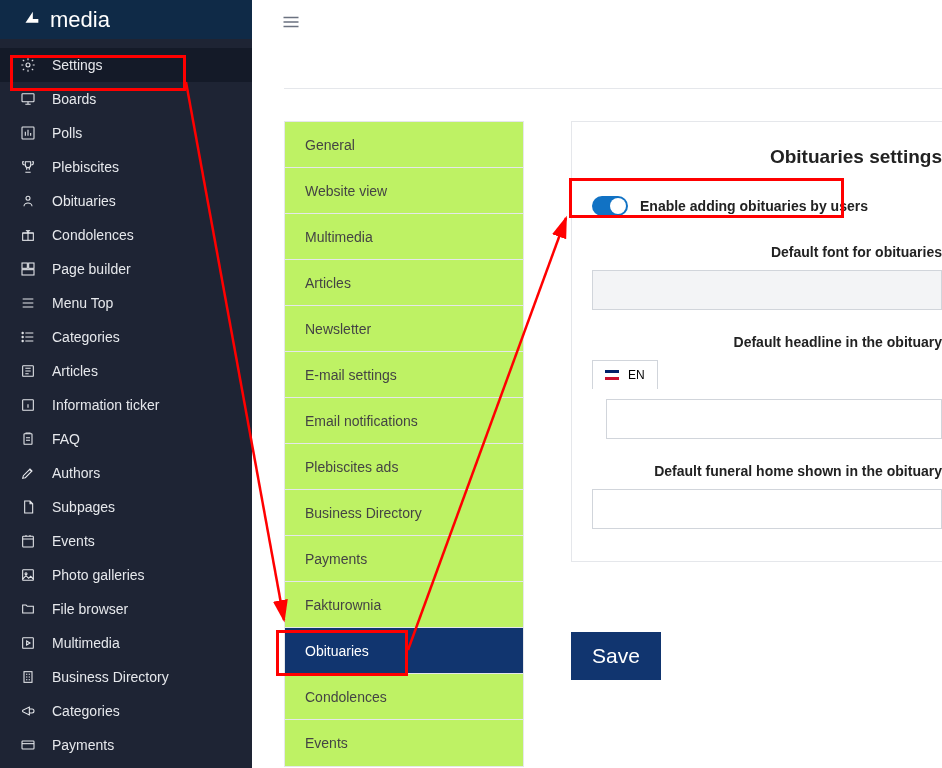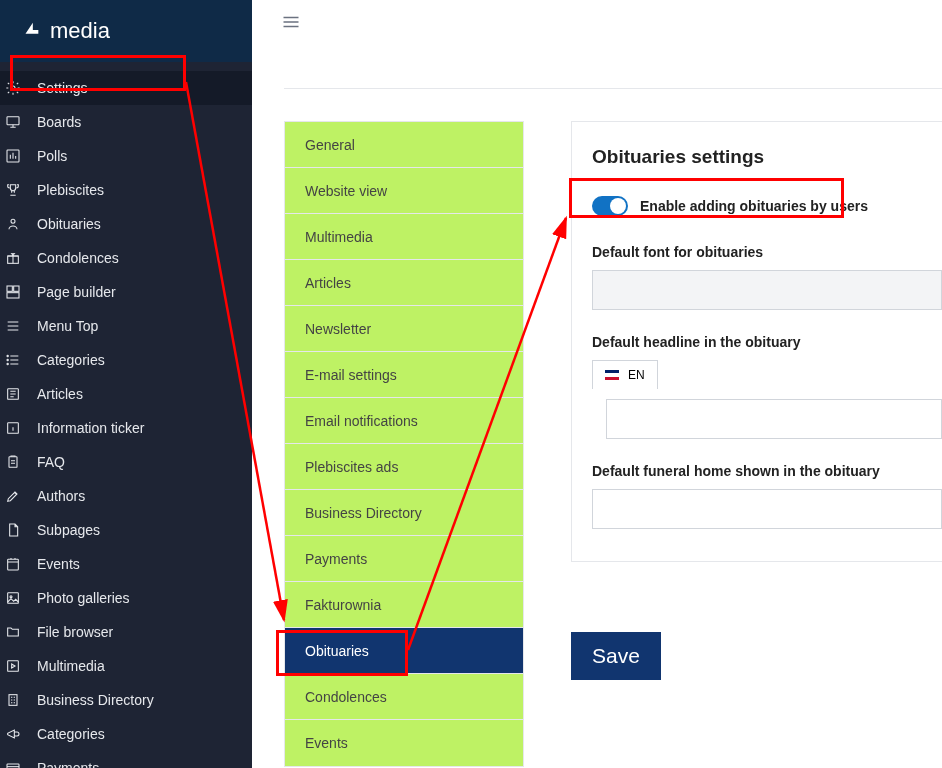--- a/index.html
+++ b/index.html
@@ -1,42 +1,42 @@
 <!DOCTYPE html>
 <html><head>
   <meta charset="utf-8">
   <style>
     * { margin:0; padding:0; box-sizing:border-box; font-family: Arial, Helvetica, sans-serif; }
     body { background:#fff; width:942px; height:768px; overflow:hidden; position:relative; }
 
     
     .sidebar { position:absolute; left:0; top:0; width:252px; height:768px; background:#1e2434; color:#e6e8ec; }
-    .brand { height:62px; background:#0f2a47; display:flex; align-items:center; padding-left:20px; font-size:22px; color:#fff; }
+    .brand { height:39px; background:#0f2a47; display:flex; align-items:center; padding-left:20px; font-size:22px; color:#fff; }
     .brand-logo { width:22px; height:22px; margin-right:8px; position:relative; }
     .brand-logo svg { width:22px; height:22px; }
     .side-items { padding-top:9px; }
-    .side-item { display:flex; align-items:center; height:34px; padding-left:5px; cursor:pointer; font-size:14px; color:#e6e8ec; }
+    .side-item { display:flex; align-items:center; height:34px; padding-left:20px; cursor:pointer; font-size:14px; color:#e6e8ec; }
     .side-item.active { background:#141a28; }
     .side-icon { width:16px; height:16px; margin-right:16px; display:flex; align-items:center; justify-content:center; color:#e6e8ec; }
     .side-icon svg { width:16px; height:16px; stroke:#e6e8ec; fill:none; stroke-width:1.6; }
 
     
     .topbar { position:absolute; left:252px; top:0; right:0; height:47px; display:flex; align-items:center; padding-left:30px; }
     .hamburger { cursor:pointer; }
     .hamburger svg { width:18px; height:14px; stroke:#6b7280; stroke-width:2; }
     .hr { position:absolute; left:284px; right:0; top:88px; height:1px; background:#e5e7eb; }
 
     
     .submenu { position:absolute; left:284px; top:121px; width:240px; border:1px solid #e5e7eb; background:#bef264; }
     .submenu-item { height:46px; display:flex; align-items:center; padding-left:20px; font-size:14px; color:#444; border-bottom:1px solid #e5e7eb; cursor:pointer; }
     .submenu-item:last-child { border-bottom:none; }
     .submenu-item.active { background:#11356f; color:#fff; }
 
     
-    .panel { position:absolute; left:571px; top:121px; right:0; background:#fff; border:1px solid #e5e7eb; border-right:none; padding:24px 0 24px 20px; }
+    .panel { position:absolute; left:571px; top:121px; right:0; background:#fff; border:1px solid #e5e7eb; border-right:none; padding:24px 0 24px 20px;text-align:right; }
     .panel-title { font-size:19px; font-weight:600; color:#222; margin-bottom:28px; }
     .row { display:flex; align-items:center; margin-bottom:28px; }
     .toggle { width:36px; height:20px; border-radius:10px; background:#1172c4; position:relative; margin-right:12px; cursor:pointer; }
     .toggle::after { content:''; position:absolute; right:2px; top:2px; width:16px; height:16px; border-radius:50%; background:#fff; }
     .toggle-label { font-size:14px; font-weight:700; color:#222; }
     .field-label { font-size:14px; font-weight:700; color:#222; margin-bottom:10px; }
     .field-block { margin-bottom:24px; }
     .input { width:100%; height:40px; border:1px solid #d1d5db; background:#f3f4f6; }
     .input-white { background:#fff; }
     .tabs { display:flex; margin-bottom:10px; }

